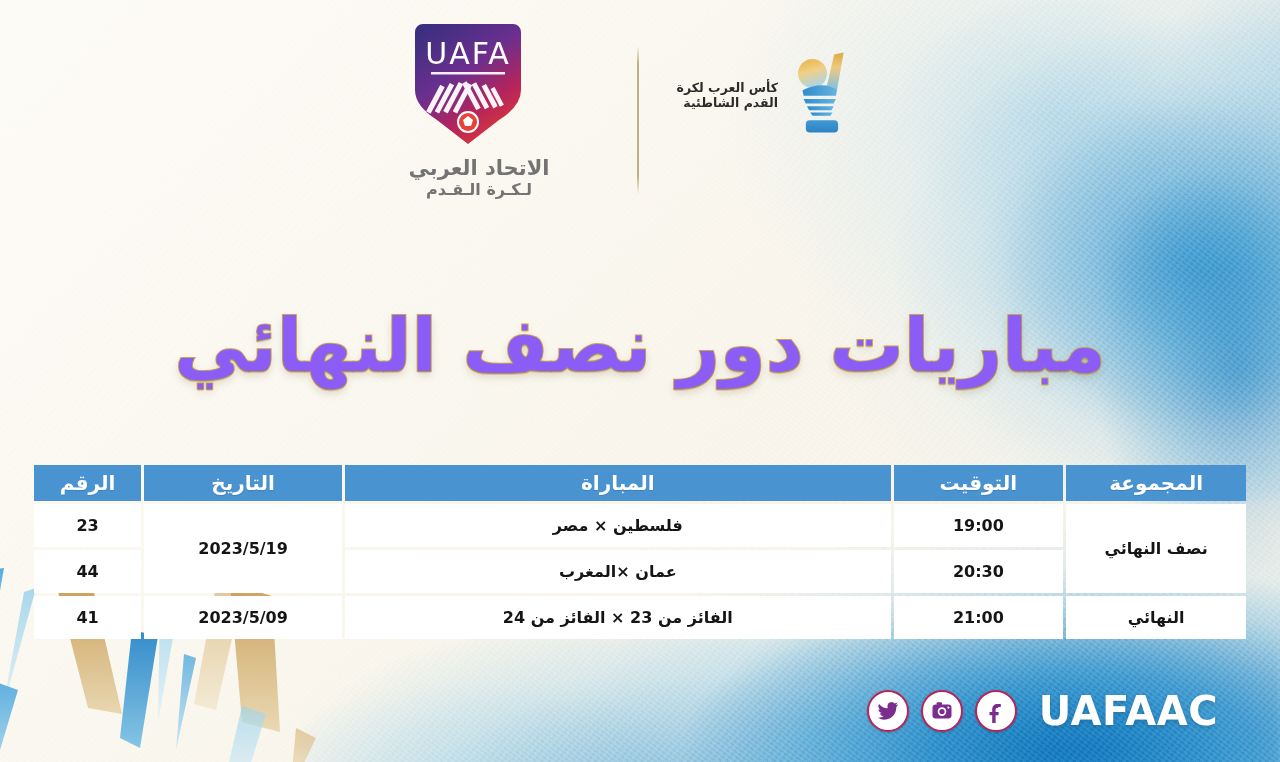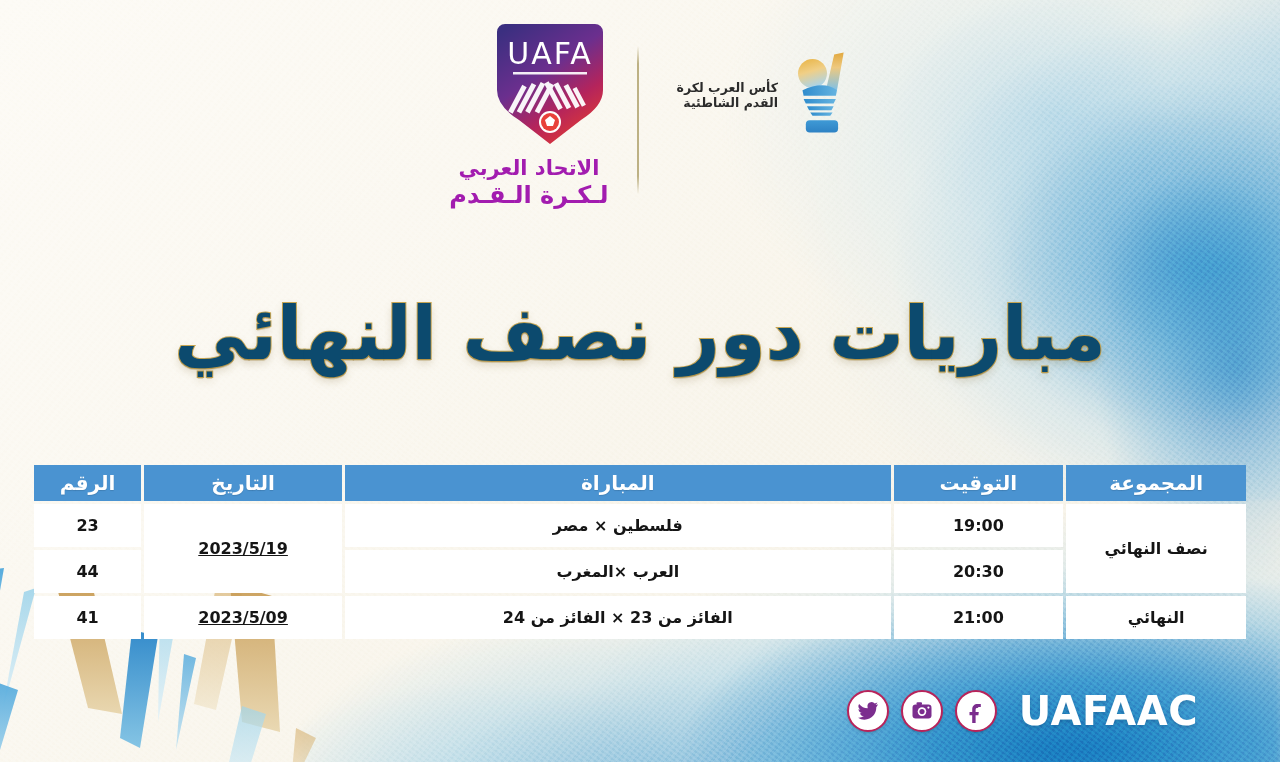--- a/index.html
+++ b/index.html
@@ -120,42 +120,42 @@
   }
   .absc-caption-en {
     margin-top: 2px;
     font-size: 14.5px;
     font-weight: 700;
     color: #1d1d1d;
     letter-spacing: 0.6px;
     direction: ltr;
   }
 
-  .logo-uafa { width: 200px; display:flex; flex-direction:column; align-items:flex-start; }
+  .logo-uafa { width: 200px; display:flex; flex-direction:column; align-items:flex-end; }
   .uafa-caption {
     margin-top: 6px;
     text-align: center;
     direction: rtl;
-    color: #a21caf;
+    color: #737373;
     font-weight: 700;
     line-height: 1.18;
   }
   .uafa-caption .l1 { font-size: 21px; display:block; }
-  .uafa-caption .l2 { font-size: 24px; display:block; letter-spacing: 1.5px; }
+  .uafa-caption .l2 { font-size: 16px; display:block; letter-spacing: 1.5px; }
 
   
   .title {
     position: absolute;
-    top: 292px; left: 0; right: 0;
+    top: 304px; left: 0; right: 0;
     text-align: center;
     direction: rtl;
     font-family: "DejaVu Sans", "Liberation Sans", sans-serif;
     font-size: 74px;
     font-weight: 700;
-    color: #0c4a6e;
+    color: #8b5cf6;
     letter-spacing: -1px;
     line-height: 1.12;
     -webkit-text-stroke: 2px #c9a855;
     paint-order: stroke fill;
     text-shadow:
       0 2px 0 rgba(160,130,60,0.30),
       0 4px 9px rgba(120,95,40,0.22);
   }
 
   
@@ -188,33 +188,33 @@
     margin-left: 28px;
   }
   table.sched td {
     height: 43px;
     font-size: 16px;
     background: #ffffff;
   }
   td.cream { background: #f9e2ac; }
   td.group-cell { font-size: 21px; }
   td.num-cell  { font-size: 21px; }
-  td.date-cell { font-size: 20.5px; text-decoration: underline; }
+  td.date-cell { font-size: 20.5px; }
   td.match-cell { font-size: 21px; }
 
   col.c-group { width: 178px; }
   col.c-time  { width: 168px; }
   col.c-match { width: 540px; }
   col.c-date  { width: 196px; }
   col.c-num   { width: 106px; }
 
   
   .social {
     position: absolute;
-    right: 82px;
+    right: 62px;
     bottom: 28px;
     display: flex;
     align-items: center;
     gap: 12px;
     direction: ltr;
   }
   .soc-icon {
     width: 42px; height: 42px;
     border-radius: 50%;
     background: #ffffff;
@@ -381,21 +381,21 @@
       <tbody>
         <tr>
           <td class="cream group-cell" rowspan="2">نصف النهائي</td>
           <td class="cream">19:00</td>
           <td class="cream match-cell">فلسطين × مصر</td>
           <td class="cream date-cell" rowspan="2">2023/5/19</td>
           <td class="cream num-cell">23</td>
         </tr>
         <tr>
           <td class="cream">20:30</td>
-          <td class="cream match-cell">العرب ×المغرب</td>
+          <td class="cream match-cell">عمان ×المغرب</td>
           <td class="cream num-cell">44</td>
         </tr>
         <tr>
           <td class="group-cell">النهائي</td>
           <td>21:00</td>
           <td class="match-cell">الفائز من 23 × الفائز من 24</td>
           <td class="date-cell">2023/5/09</td>
           <td class="num-cell">41</td>
         </tr>
       </tbody>

